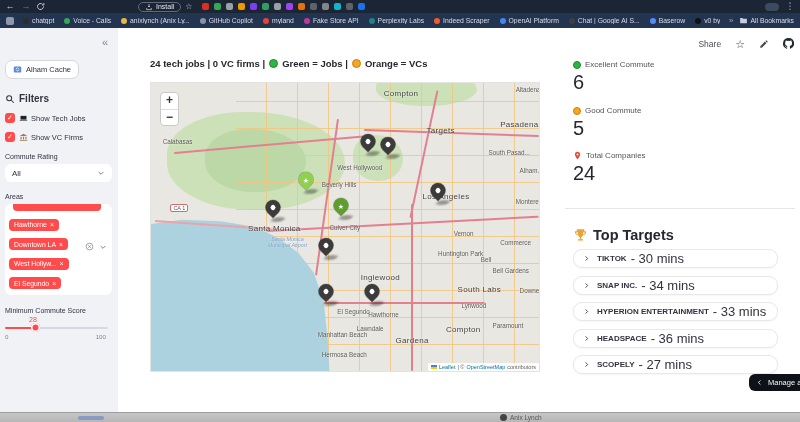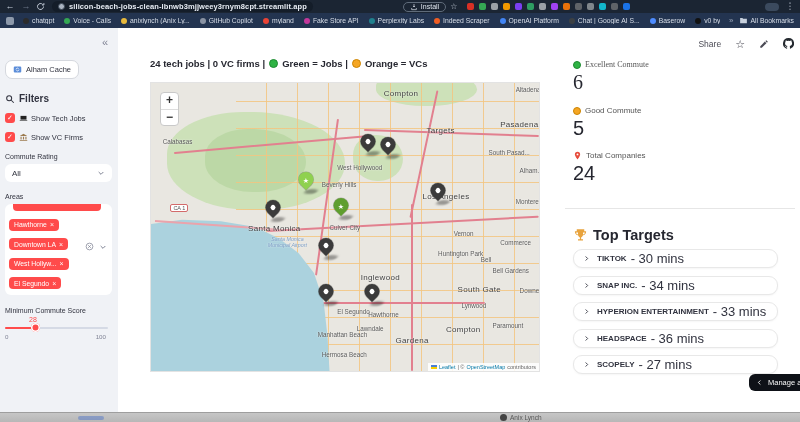--- a/index.html
+++ b/index.html
@@ -122,24 +122,20 @@
 <div id="page">
 
   <div class="row1">
     <span class="nav-glyph">←</span>
     <span class="nav-glyph dim">→</span>
     <span class="nav-glyph">
       <svg viewBox="0 0 24 24" width="9" height="9" fill="none" stroke="#c7d0dc" stroke-width="2.5">
           <path d="M20 12a8 8 0 1 1-2.3-5.6"></path>
           <path d="M21 3v5h-5"></path>
         </svg>
-    </span>
-    <span class="url-pill">
-      <span class="favicon-dot"></span>
-      <span class="url-text">silicon-beach-jobs-clean-lbnwb3mjjweey3rnym8cpt.streamlit.app</span>
     </span>
     <span class="install-pill">
       <svg viewBox="0 0 24 24" width="8" height="8" fill="none" stroke="#dfe6ee" stroke-width="2">
           <path d="M12 3v9m0 0 3-3m-3 3L9 9"></path>
           <path d="M5 15v5h14v-5"></path>
         </svg>
       <span>Install</span>
     </span>
     <span class="star-glyph">☆</span>
     <span class="ext-row" id="ext-row">
@@ -365,21 +361,21 @@
           <span class="map-lb big" style="left: 70%; top: 38%;">Los Angeles</span>
           <span class="map-lb big" style="left: 25%; top: 49%;">Santa Monica</span>
           <span class="map-lb" style="left: 46%; top: 49%;">Culver City</span>
           <span class="map-lb" style="left: 94%; top: 40%;">Monterey P...</span>
           <span class="map-lb" style="left: 78%; top: 51%;">Vernon</span>
           <span class="map-lb" style="left: 90%; top: 54%;">Commerce</span>
           <span class="map-lb" style="left: 74%; top: 58%;">Huntington Park</span>
           <span class="map-lb" style="left: 85%; top: 60%;">Bell</span>
           <span class="map-lb" style="left: 88%; top: 64%;">Bell Gardens</span>
           <span class="map-lb big" style="left: 52%; top: 66%; padding-left: 8px;">Inglewood</span>
-          <span class="map-lb big" style="left: 79%; top: 70%;">South Gate</span>
+          <span class="map-lb big" style="left: 79%; top: 70%;">South Labs</span>
           <span class="map-lb" style="left: 95%; top: 71%;">Downey</span>
           <span class="map-lb" style="left: 80%; top: 76%;">Lynwood</span>
           <span class="map-lb" style="left: 88%; top: 83%;">Paramount</span>
           <span class="map-lb big" style="left: 76%; top: 84%;">Compton</span>
           <span class="map-lb big" style="left: 63%; top: 88%;">Gardena</span>
           <span class="map-lb" style="left: 53%; top: 84%;">Lawndale</span>
           <span class="map-lb" style="left: 56%; top: 79%;">Hawthorne</span>
           <span class="map-lb" style="left: 48%; top: 78%;">El Segundo</span>
           <span class="map-lb" style="left: 43%; top: 86%;">Manhattan Beach</span>
           <span class="map-lb" style="left: 44%; top: 93%;">Hermosa Beach</span>
@@ -429,21 +425,21 @@
       </div>
       <div class="attrib">
         <span class="flag"></span>
         <span class="lnk">Leaflet</span>
         <span> | © </span>
         <span class="lnk">OpenStreetMap</span>
         <span> contributors</span>
       </div>
     </div>
 
-    <div class="metric" style="top:32px;font-family:Liberation Serif, serif;">
+    <div class="metric" style="top:32px;">
       <div class="metric-lb">
           <span class="dot green" style="width:8px;height:8px;"></span>
           <span>Excellent Commute</span>
         </div>
       <div class="metric-val">6</div>
     </div>
     <div class="metric" style="top:78px;">
       <div class="metric-lb">
           <span class="dot orange" style="width:8px;height:8px;"></span>
           <span>Good Commute</span>

